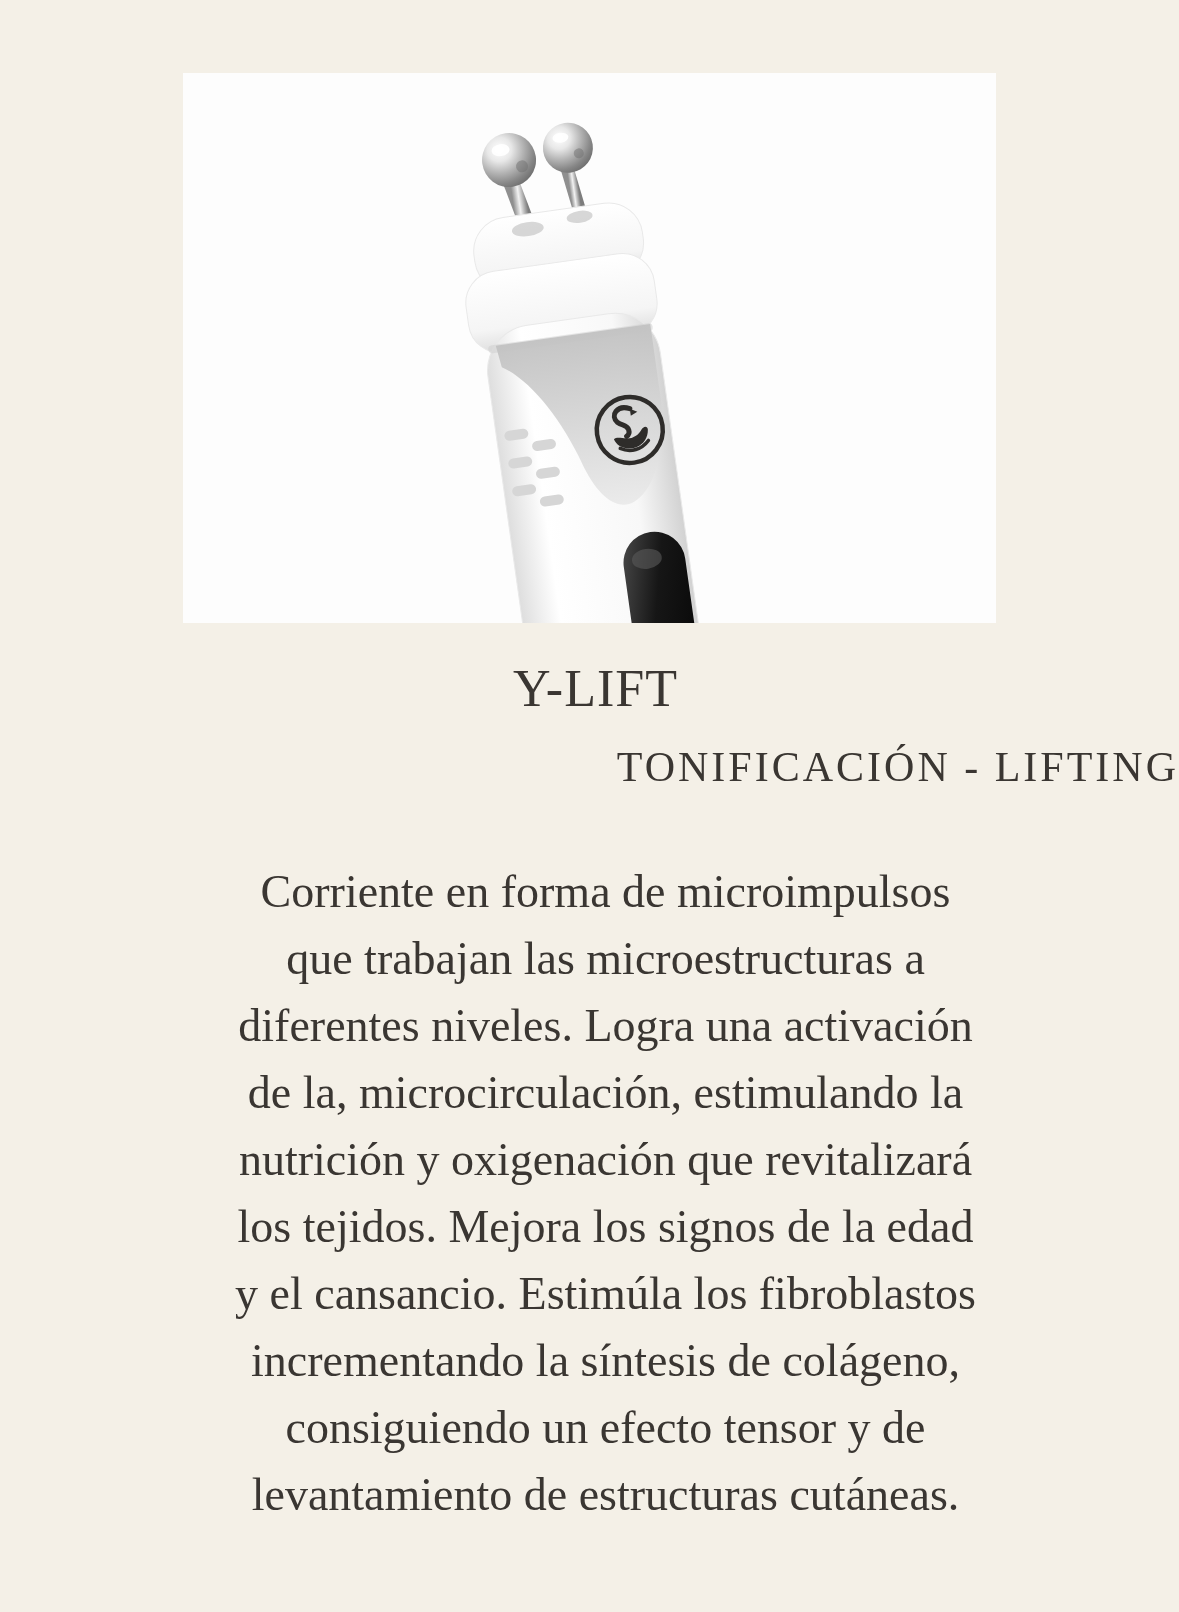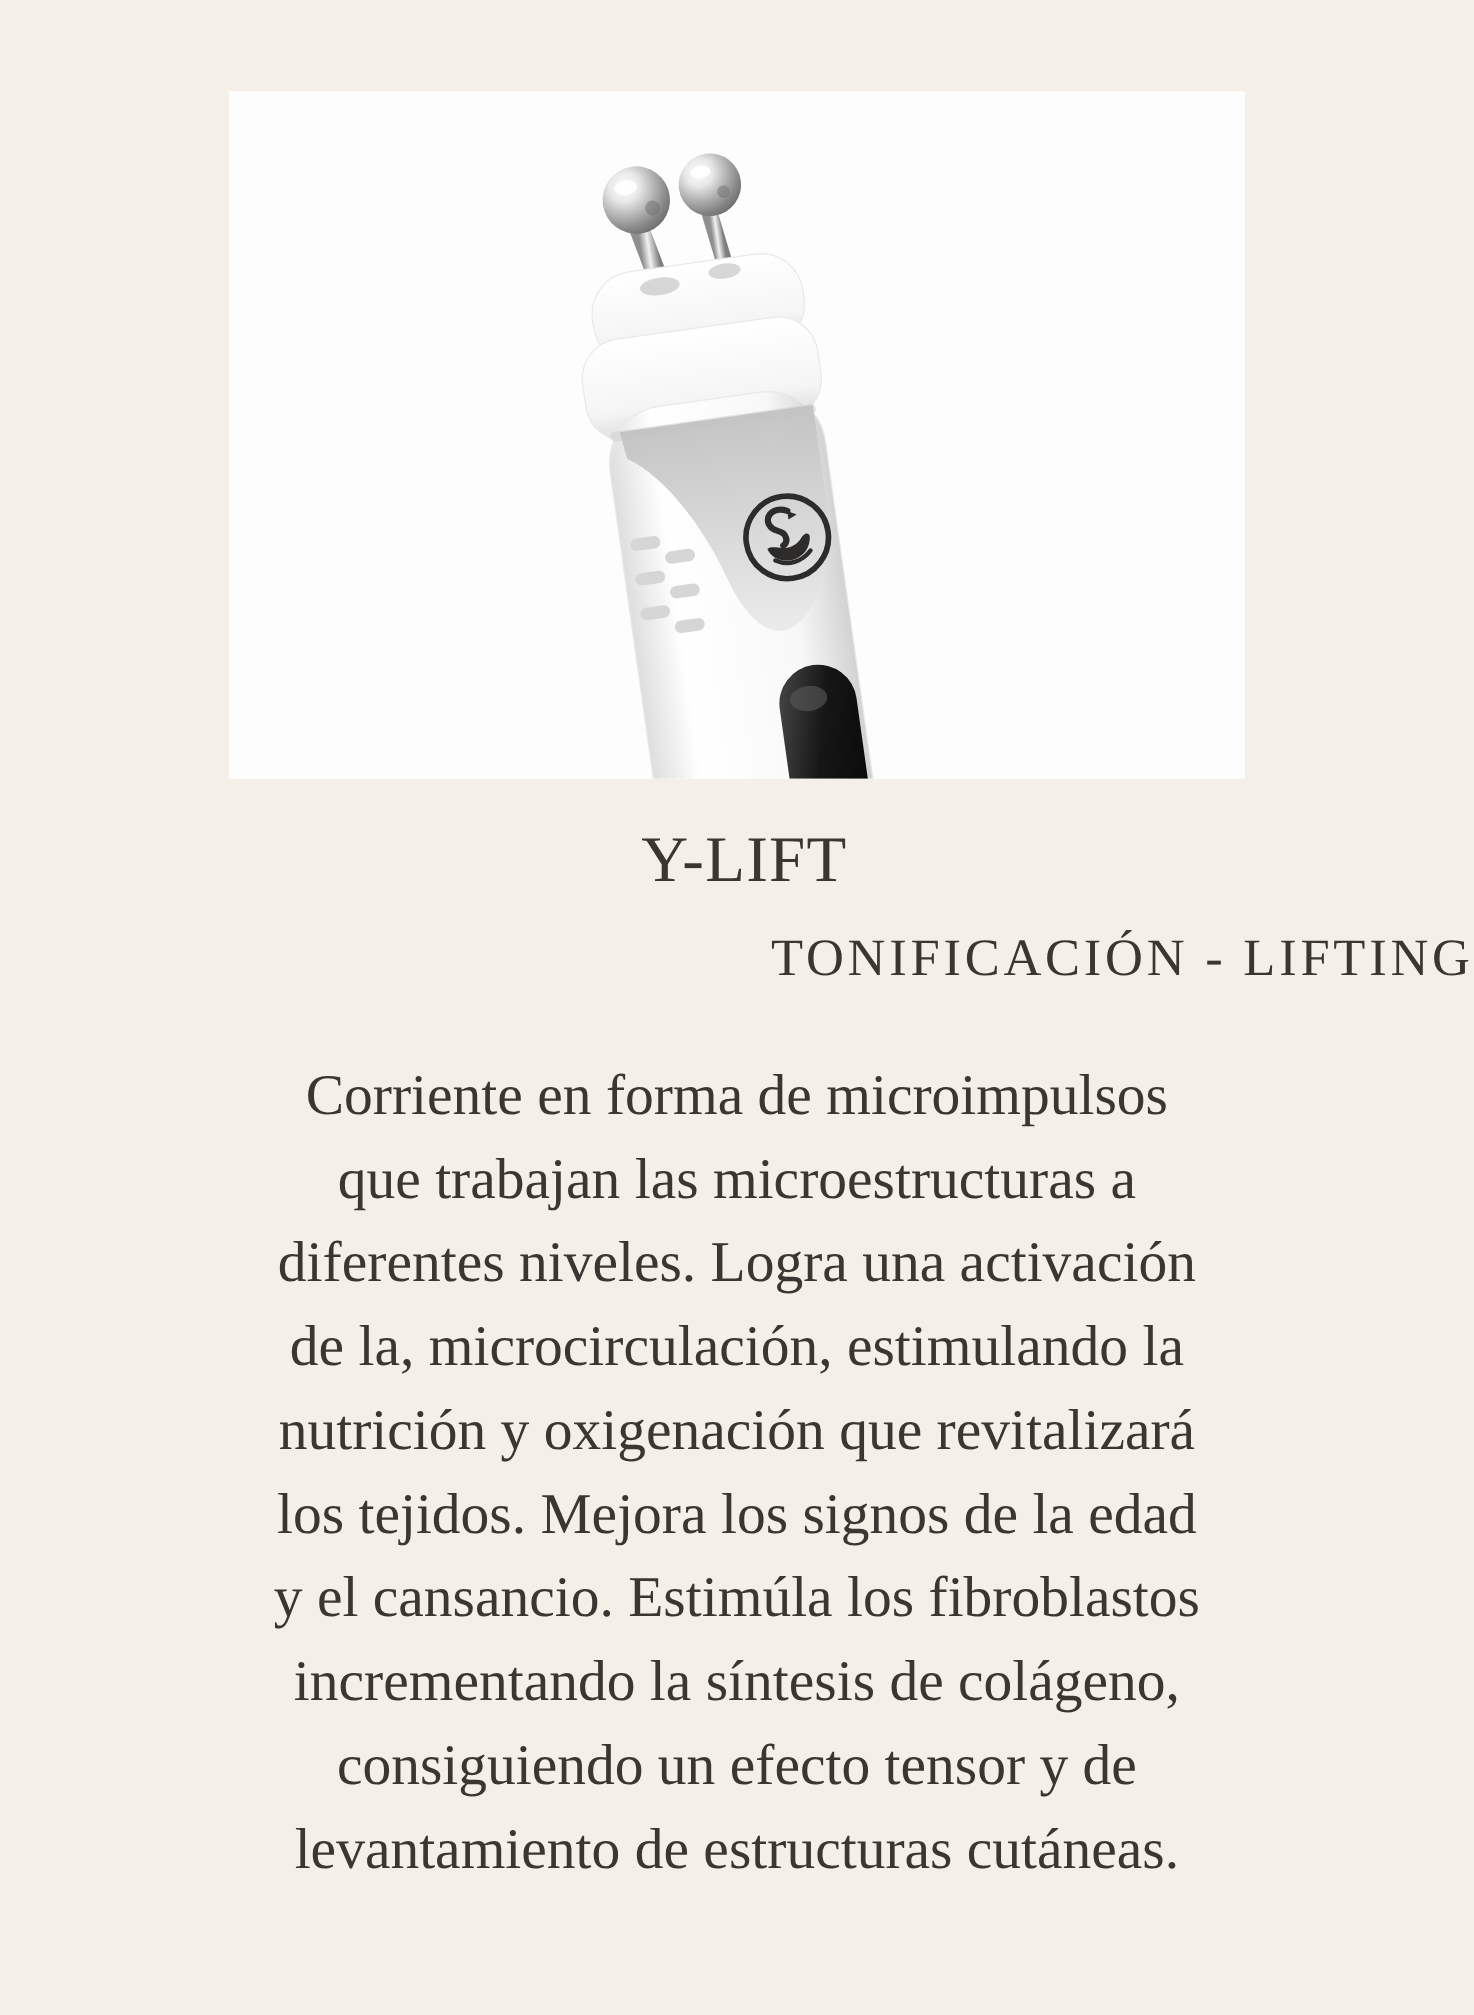--- a/index.html
+++ b/index.html
@@ -45,21 +45,21 @@
     font-size: 42px;
     font-weight: 400;
     line-height: 1.15;
     letter-spacing: 3px;
   }
   .description {
     position: absolute;
     top: 842px;
     left: 90px;
     width: 999px;
-    margin: 0;
+    margin: 16px;
     text-align: center;
     font-size: 46px;
     line-height: 67px;
     white-space: pre-line;
   }
 </style>
 </head>
 <body style="--page-bg: #f4f0e7; --photo-bg: #fdfdfd; --text-color: #3a3632;">
 
 <figure class="hero">

